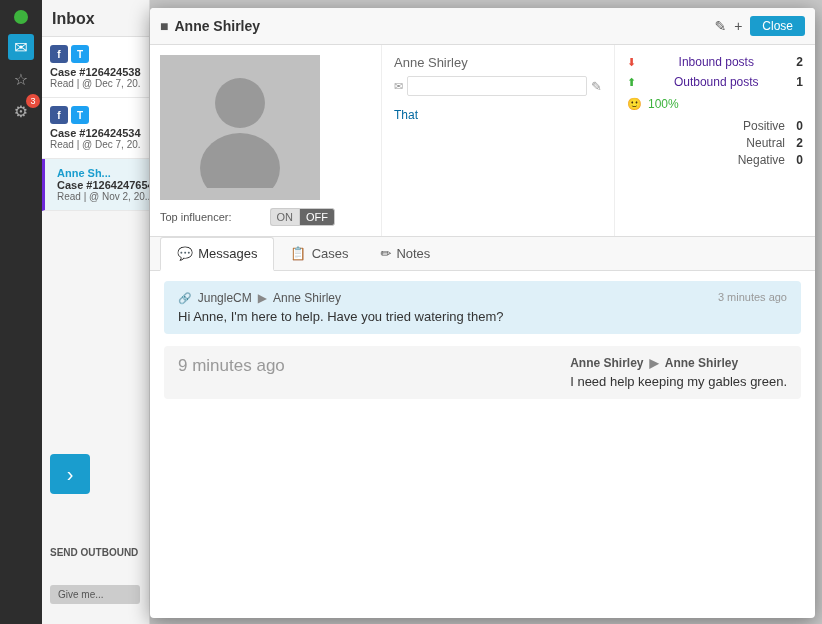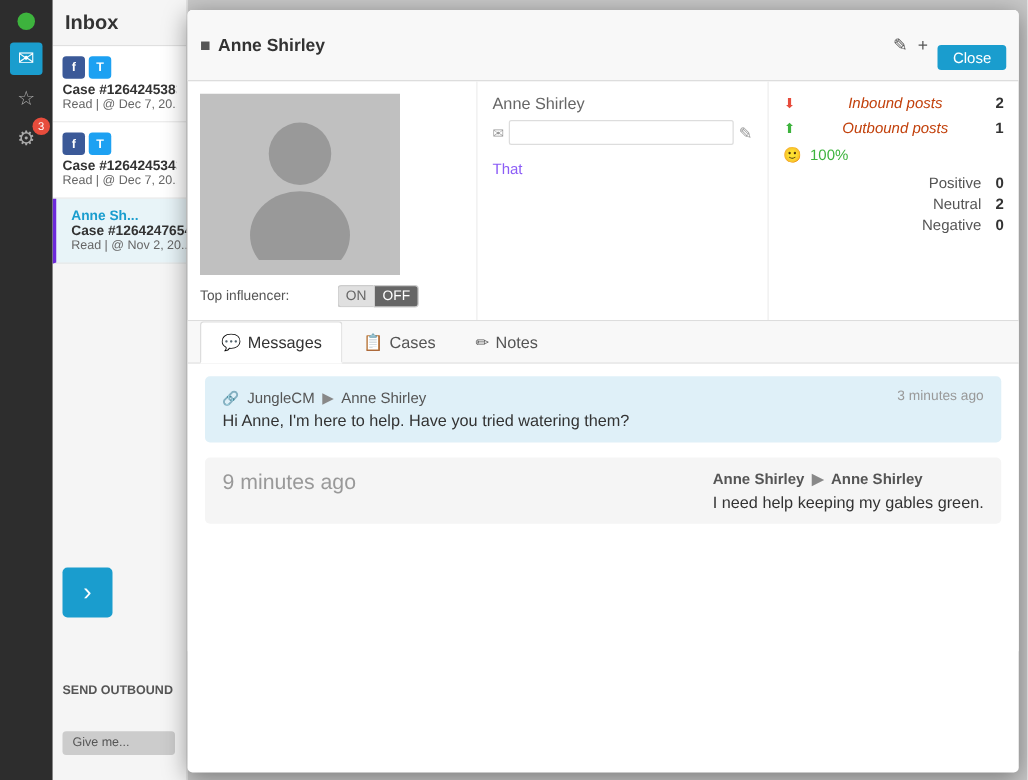--- a/index.html
+++ b/index.html
@@ -183,21 +183,20 @@
       cursor: pointer; color: #555; font-size: 14px;
     }
     .close-btn {
       background: #1a9dce;
       color: white;
       border: none;
       padding: 3px 12px;
       border-radius: 3px;
       font-size: 12px;
       cursor: pointer;
-      margin-top: 20px;
     }
 
     
     .modal-body-top {
       display: flex;
       border-bottom: 1px solid #ddd;
     }
 
     
     .contact-left {
@@ -257,35 +256,35 @@
       flex: 1;
       border: 1px solid #ddd;
       border-radius: 2px;
       padding: 2px 4px;
       font-size: 12px;
     }
     .edit-icon {
       color: #999; cursor: pointer; font-size: 13px;
     }
     .contact-note {
-      font-size: 12px; color: #8b5cf6;
+      font-size: 12px; color: #0369a1;
       margin-top: 12px;
     }
 
     
     .contact-right {
       width: 200px;
       padding: 10px 12px;
     }
     .stats-row {
       display: flex; justify-content: space-between; align-items: center;
       margin-bottom: 6px;
       font-size: 12px;
     }
-    .stats-label { color: #c2410c; font-style: italic; }
+    .stats-label { color: #4c1d95; }
     .stats-arrow { color: #e74c3c; font-size: 11px; }
     .stats-arrow-out { color: #3db33d; font-size: 11px; }
     .stats-value { color: #333; font-weight: bold; }
     .sentiment-row {
       display: flex; align-items: center; gap: 6px;
       margin: 8px 0;
       font-size: 12px; color: #3db33d;
     }
     .sentiment-scores {
       margin-top: 6px;

